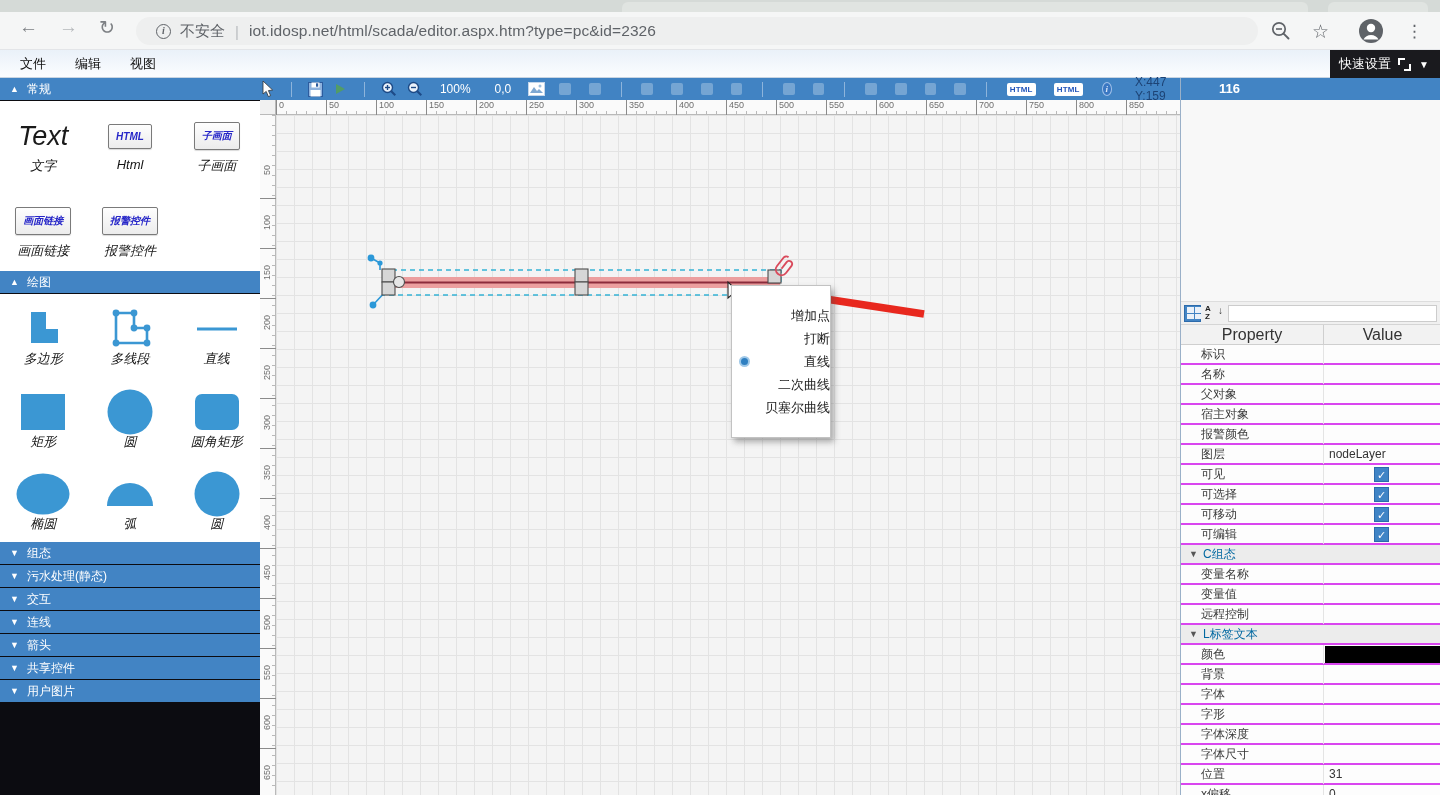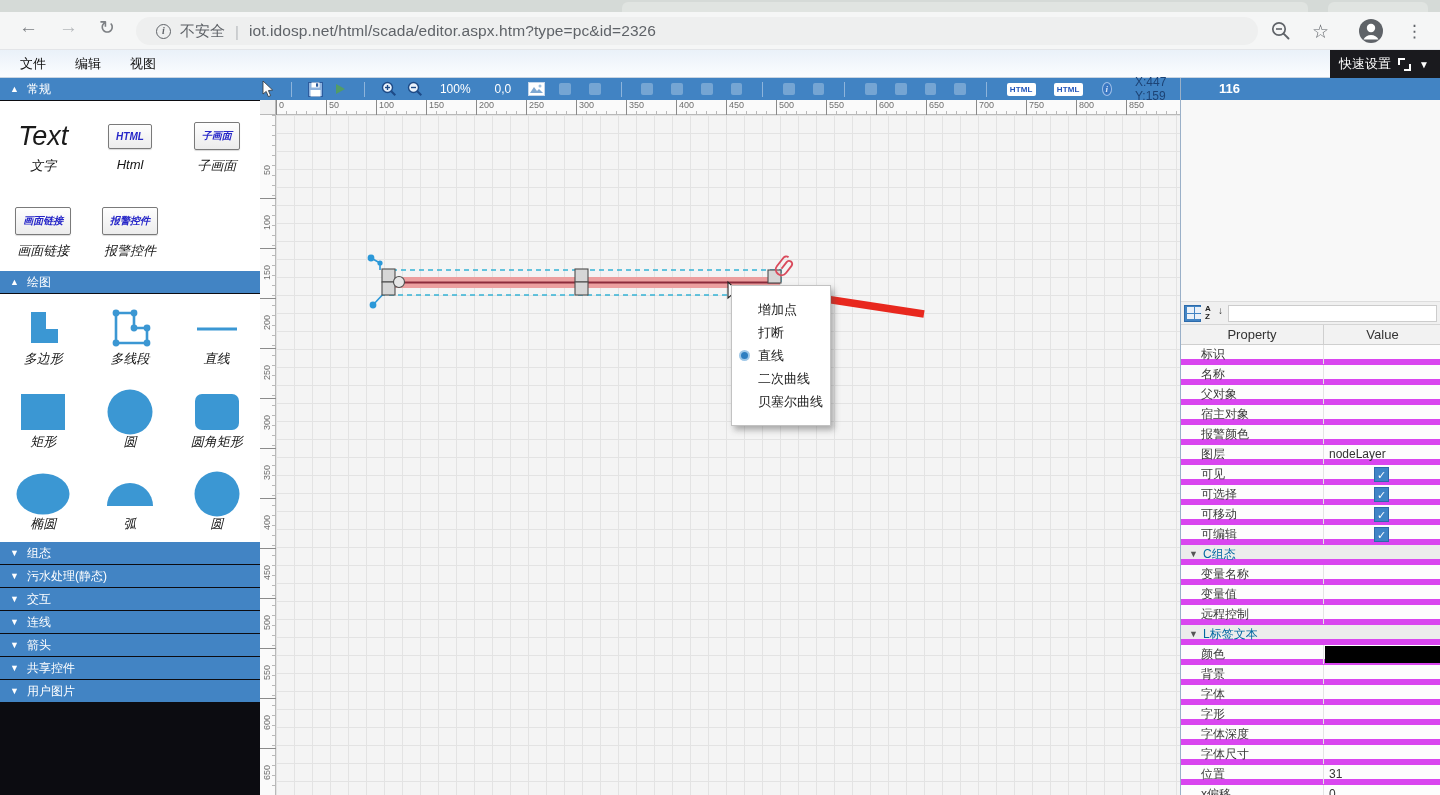--- a/index.html
+++ b/index.html
@@ -61,41 +61,41 @@
   .v-ruler { position:absolute; left:260px; top:115px; width:16px; height:680px; background:#fafafa; border-right:1px solid #b9b9b9;
     background-image:repeating-linear-gradient(180deg,#b9b9b9 0 1px,transparent 1px 10px); background-size:4px 100%; background-position:12px 0; background-repeat:no-repeat; }
   .v-tick { position:absolute; left:0; width:16px; border-top:1px solid #8a8a8a; font-size:9px; color:#6e6e6e;
     writing-mode:vertical-rl; transform:rotate(180deg); height:34px; line-height:14px; text-align:right; }
   .canvas { position:absolute; left:276px; top:115px; width:904px; height:680px; background:#f4f4f4;
     background-image:linear-gradient(#e3e3e3 1px,transparent 1px),linear-gradient(90deg,#e3e3e3 1px,transparent 1px);
     background-size:18px 18px; }
   .canvas svg.overlay { position:absolute; left:0; top:0; pointer-events:none; }
 
   
-  .ctx-menu { position:absolute; left:455px; top:170px; width:100px; background:#fff; border:1px solid #c2c2c2; box-shadow:3px 4px 6px rgba(80,80,80,.45); padding:12px 0; }
+  .ctx-menu { position:absolute; left:455px; top:170px; width:100px; background:#fff; border:1px solid #c2c2c2; box-shadow:3px 4px 6px rgba(80,80,80,.45); padding:18px 0;text-align:right; }
   .ctx-item { position:relative; height:23px; line-height:23px; padding-left:26px; font-size:13px; color:#1c1c1c; cursor:pointer; white-space:nowrap; }
   .ctx-radio { position:absolute; left:7px; top:6px; width:11px; height:11px; border-radius:50%; background:#9fc8e8; }
   .ctx-radio::after { content:""; position:absolute; left:2px; top:2px; width:7px; height:7px; border-radius:50%; background:#2f7fc1; }
 
   
   .right-panel { position:absolute; left:1180px; top:78px; width:260px; height:717px; background:#fafafa; border-left:1px solid #9ab0c8; }
   .rp-header { position:absolute; left:0; top:0; width:260px; height:33px; background:#4284c4; color:#fff; font-size:13px; font-weight:bold; line-height:22px; }
   .rp-header span { margin-left:38px; }
   .rp-tree { position:absolute; left:0; top:22px; width:260px; height:202px; background:#f8f8f8; border-bottom:1px solid #ddd; }
   .rp-toolbar { position:absolute; left:0; top:224px; width:260px; height:23px; background:#f0f0f0; border-bottom:1px solid #d5d5d5; display:flex; align-items:center; }
   .rp-cat-ico { width:17px; height:17px; margin-left:3px; background:#4284c4; border:1px solid #2d6bab; display:grid; grid-template-columns:7px 7px; gap:1px; padding:1.5px; }
   .rp-cat-ico i { background:#eaf1f9; }
   .rp-az-ico { width:17px; height:17px; margin-left:4px; font-size:8px; font-weight:bold; color:#222; line-height:8px; text-align:left; position:relative; }
   .rp-az-ico::after { content:"↓"; position:absolute; right:-1px; top:2px; font-size:10px; color:#333; }
   .rp-filter { flex:1; height:17px; background:#fff; border:1px solid #ccc; margin:0 4px 0 6px; }
-  .grid-head { position:absolute; left:0; top:247px; width:260px; height:20px; background:#f2f2f2; border-bottom:1px solid #cfcfcf; font-size:13px; color:#333; }
+  .grid-head { position:absolute; left:0; top:247px; width:260px; height:20px; background:#f2f2f2; border-bottom:1px solid #cfcfcf; font-size:16px; color:#333; }
   .grid-head .gh-prop { position:absolute; left:0; width:142px; text-align:center; line-height:20px; }
   .grid-head .gh-val { position:absolute; left:142px; width:118px; text-align:center; line-height:20px; border-left:1px solid #cfcfcf; }
   .prop-rows { position:absolute; left:0; top:267px; width:260px; height:450px; overflow:hidden; background:#fff; }
-  .prow { position:relative; height:20px; border-bottom:6px solid #d946ef; background:#fdfdfd; }
+  .prow { position:relative; height:20px; border-bottom:2px solid #d946ef; background:#fdfdfd; }
   .prow .plabel { position:absolute; left:20px; top:0; line-height:19px; font-size:12px; color:#3a3a3a; white-space:nowrap; }
   .prow .pval { position:absolute; left:142px; top:0; width:118px; height:19px; border-left:1px solid #e4e4e4; font-size:12px; color:#333; line-height:19px; padding-left:5px; }
   .prow.section { background:#ececec; }
   .prow.section .plabel { left:22px; color:#0369a1; }
   .prow.section .stri { position:absolute; left:8px; top:0; line-height:19px; font-size:9px; color:#555; }
   .pcheck { position:absolute; left:50px; top:2px; width:15px; height:15px; background:#3f84c6; border:1px solid #2d6bab; color:#fff; font-size:11px; line-height:14px; text-align:center; }
   .pswatch { position:absolute; left:1px; top:1px; width:116px; height:17px; }
 </style>
 </head>
 <body>

